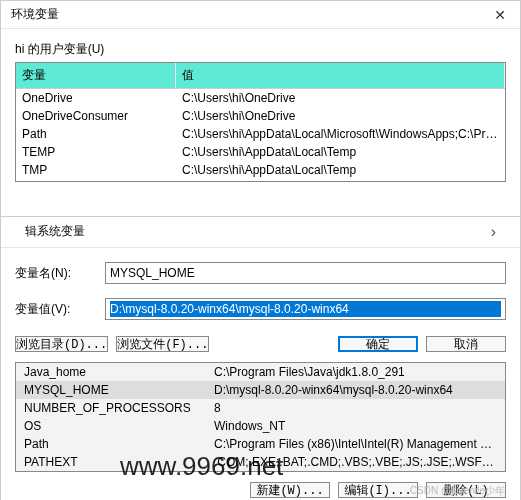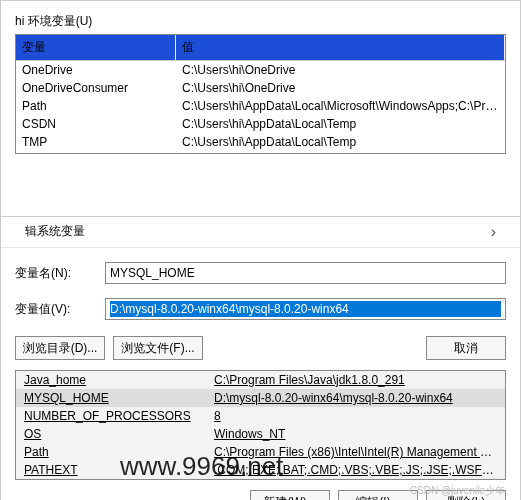--- a/index.html
+++ b/index.html
@@ -3,69 +3,73 @@
 <meta charset="utf-8">
 <style>
   * { box-sizing: border-box; font-family: "Segoe UI", "Microsoft YaHei", sans-serif; }
   body { margin: 0; width: 521px; height: 500px; background: #fff; font-size: 12px; color: #000; position: relative; overflow: hidden; }
   .dlg { position: absolute; left: 0; right: 0; background: #fff; border: 1px solid #ccc; }
   .dlg1 { top: 0; height: 220px; }
   .titlebar { display: flex; justify-content: space-between; align-items: center; height: 28px; padding: 0 10px; border-bottom: 1px solid #e5e5e5; }
   .close { font-size: 14px; color: #333; width: 20px; text-align: center; }
   .section-label { margin: 12px 0 4px 14px; }
   .listview { margin: 0 14px; border: 1px solid #888; height: 120px; overflow: hidden; }
-  .lv-head { display: flex; border-bottom: 1px solid #ccc; font-weight: 400; background: #1d4ed8; }
+  .lv-head { display: flex; border-bottom: 1px solid #ccc; font-weight: 400; background: #5eead4; }
   .lv-head > div { padding: 4px 6px; border-right: 1px solid #eee; }
   .col-name { width: 160px; flex: none; }
   .col-val { flex: 1; }
   .lv-row { display: flex; }
   .lv-row > div { padding: 2px 6px; white-space: nowrap; overflow: hidden; text-overflow: ellipsis; }
   .dlg2 { top: 216px; border: 1px solid #ccc; }
   .dlg2-title { padding: 6px 24px; border-bottom: 1px solid #e5e5e5; display: flex; justify-content: space-between; }
   .form-row { display: flex; align-items: center; margin: 14px 14px 0 14px; }
   .form-row label { width: 90px; flex: none; }
   .form-row input { flex: 1; height: 22px; border: 1px solid #888; padding: 0 4px; font-size: 12px; }
   .hilite { background: #0078d7; color: #fff; padding: 1px 0; display: inline-block; width: 100%; }
   .btn-row { display: flex; gap: 8px; margin: 16px 14px 10px 14px; align-items: center; }
-  .btn { min-width: 80px; height: 24px; border: 1px solid #888; background: #f7f7f7; font-size: 12px; display: flex; align-items: center; justify-content: center; }
+  .btn { min-width: 80px; height: 16px; border: 1px solid #888; background: #f7f7f7; font-size: 12px; display: flex; align-items: center; justify-content: center; font-family: Liberation Mono, monospace; }
   .btn.wide { min-width: 90px; }
   .btn.primary { border: 2px solid #0078d7; }
   .spacer { flex: 1; }
   .listview2 { margin: 0 14px 10px 14px; border: 1px solid #888; height: 110px; overflow: hidden; background: #f3f3f3; }
-  .lv2-row { display: flex; text-decoration: underline; }
+  .lv2-row { display: flex; }
   .lv2-row > div { padding: 2px 8px; white-space: nowrap; overflow: hidden; text-overflow: ellipsis; font-size: 12px; }
   .lv2-row.sel { background: #ddd; }
   .under-btn-row { display: flex; gap: 8px; justify-content: flex-end; margin: 0 14px 12px 14px; }
   .watermark { position: absolute; left: 120px; bottom: 18px; color: #000000; font-size: 26px; font-weight: 500; opacity: 0.85; pointer-events: none; }
   .csdn { position: absolute; right: 16px; bottom: 2px; color: #bbb; font-size: 10px; pointer-events: none; }
 </style>
 </head>
 <body>
 
 <div class="dlg dlg1">
-  <div class="section-label">hi 环境变量(U)</div>
+  <div class="titlebar">
+    <span>环境变量</span>
+    <span class="close">✕</span>
+  </div>
+  <div class="section-label">hi 的用户变量(U)</div>
   <div class="listview">
     <div class="lv-head">
       <div class="col-name">变量</div>
       <div class="col-val">值</div>
     </div>
     <div class="lv-row">
         <div class="col-name">OneDrive</div>
         <div class="col-val">C:\Users\hi\OneDrive</div>
       </div>
     <div class="lv-row">
         <div class="col-name">OneDriveConsumer</div>
         <div class="col-val">C:\Users\hi\OneDrive</div>
       </div>
     <div class="lv-row">
         <div class="col-name">Path</div>
         <div class="col-val">C:\Users\hi\AppData\Local\Microsoft\WindowsApps;C:\Program Fi...</div>
       </div>
     <div class="lv-row">
-        <div class="col-name">CSDN</div>
+        <div class="col-name">TEMP</div>
         <div class="col-val">C:\Users\hi\AppData\Local\Temp</div>
       </div>
     <div class="lv-row">
         <div class="col-name">TMP</div>
         <div class="col-val">C:\Users\hi\AppData\Local\Temp</div>
       </div>
   </div>
 </div>
 
 <div class="dlg dlg2">
@@ -83,20 +87,21 @@
     <label>变量值(V):</label>
     <div style="flex:1;height:22px;border:1px solid #888;padding:2px 4px;overflow:hidden;">
       <span class="hilite">D:\mysql-8.0.20-winx64\mysql-8.0.20-winx64</span>
     </div>
   </div>
 
   <div class="btn-row">
     <div class="btn wide">浏览目录(D)...</div>
     <div class="btn wide">浏览文件(F)...</div>
     <div class="spacer"></div>
+    <div class="btn primary">确定</div>
     <div class="btn">取消</div>
   </div>
 
   <div class="listview2">
     <div class="lv2-row">
         <div class="col-name" style="width:190px">Java_home</div>
         <div class="col-val">C:\Program Files\Java\jdk1.8.0_291</div>
       </div>
     <div class="lv2-row sel">
         <div class="col-name" style="width:190px">MYSQL_HOME</div>

